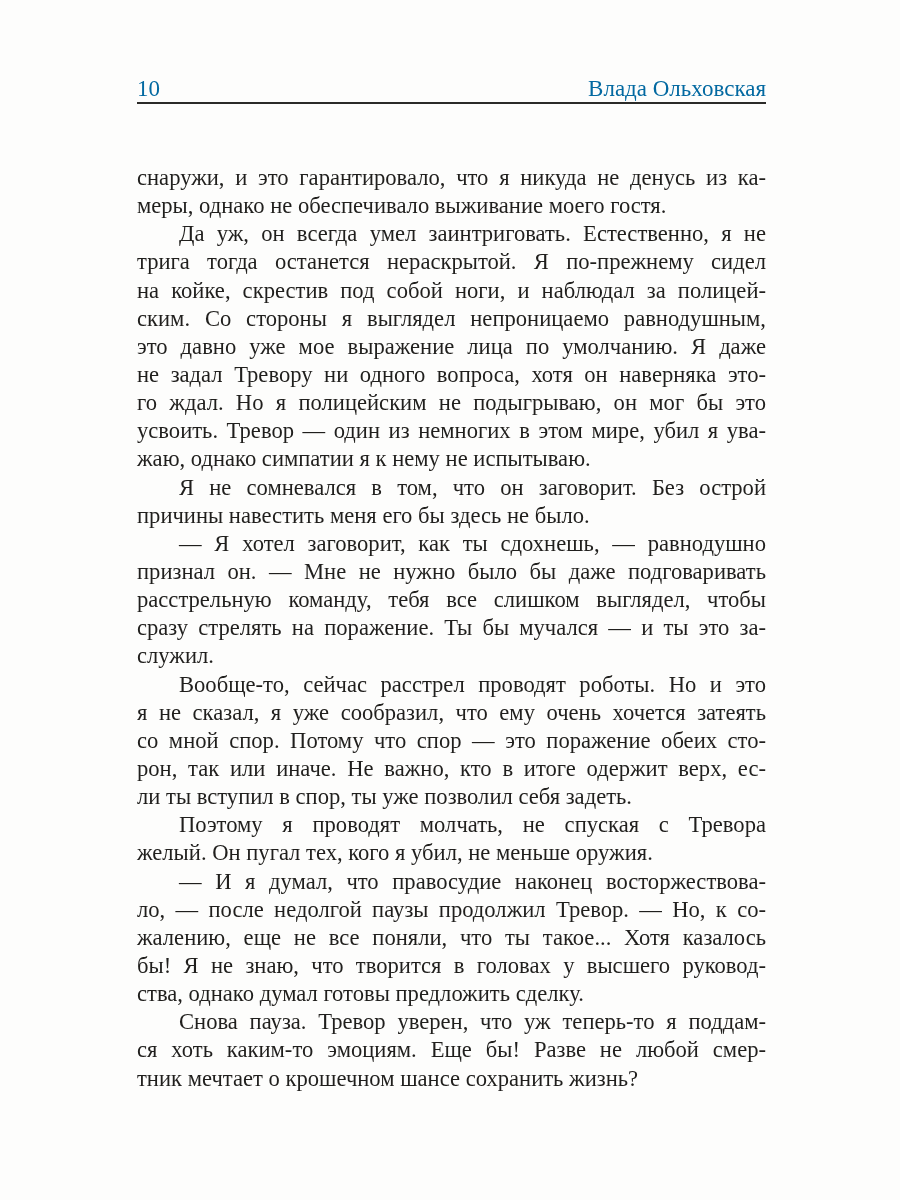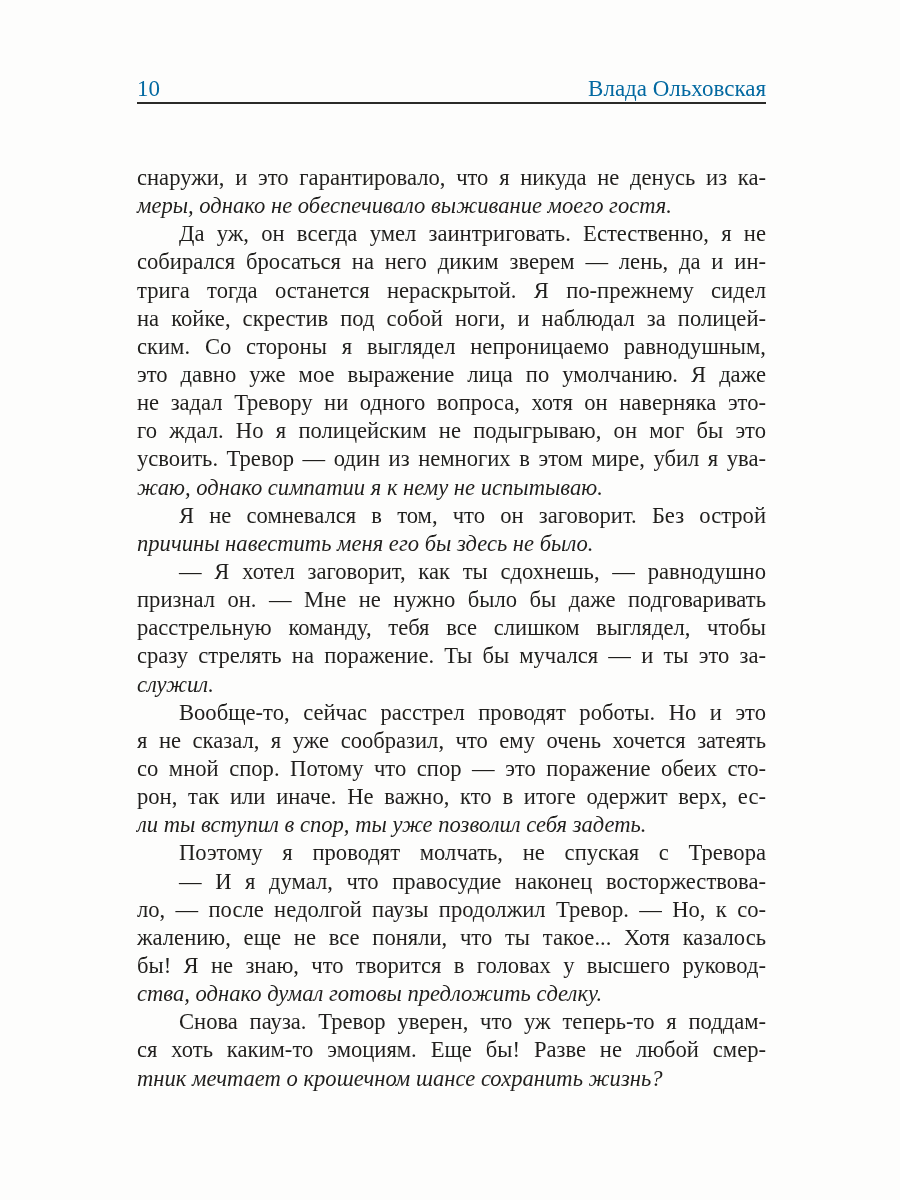--- a/index.html
+++ b/index.html
@@ -50,21 +50,20 @@
     margin-top: 30px;
   }
   .line {
     text-align: justify;
     text-align-last: justify;
     white-space: normal;
     height: 28.15px;
   }
   .line.end {
     text-align-last: left;
-    font-style: italic;
   }
   .line.indent {
     text-indent: 42px;
   }
 </style>
 </head>
 <body>
 
 <div class="page">
 
@@ -72,21 +71,20 @@
     <span>10</span>
     <span>Влада Ольховская</span>
   </div>
 
   <hr class="head-rule">
 
   <div class="body-text" id="body-text">
       <div class="line">снаружи, и это гарантировало, что я никуда не денусь из ка-</div>
       <div class="line end">меры, однако не обеспечивало выживание моего гостя.</div>
       <div class="line indent">Да уж, он всегда умел заинтриговать. Естественно, я не</div>
-      <div class="line">собирался бросаться на него диким зверем — лень, да и ин-</div>
       <div class="line">трига тогда останется нераскрытой. Я по-прежнему сидел</div>
       <div class="line">на койке, скрестив под собой ноги, и наблюдал за полицей-</div>
       <div class="line">ским. Со стороны я выглядел непроницаемо равнодушным,</div>
       <div class="line">это давно уже мое выражение лица по умолчанию. Я даже</div>
       <div class="line">не задал Тревору ни одного вопроса, хотя он наверняка это-</div>
       <div class="line">го ждал. Но я полицейским не подыгрываю, он мог бы это</div>
       <div class="line">усвоить. Тревор — один из немногих в этом мире, убил я ува-</div>
       <div class="line end">жаю, однако симпатии я к нему не испытываю.</div>
       <div class="line indent">Я не сомневался в том, что он заговорит. Без острой</div>
       <div class="line end">причины навестить меня его бы здесь не было.</div>
@@ -94,20 +92,21 @@
       <div class="line">признал он. — Мне не нужно было бы даже подговаривать</div>
       <div class="line">расстрельную команду, тебя все слишком выглядел, чтобы</div>
       <div class="line">сразу стрелять на поражение. Ты бы мучался — и ты это за-</div>
       <div class="line end">служил.</div>
       <div class="line indent">Вообще-то, сейчас расстрел проводят роботы. Но и это</div>
       <div class="line">я не сказал, я уже сообразил, что ему очень хочется затеять</div>
       <div class="line">со мной спор. Потому что спор — это поражение обеих сто-</div>
       <div class="line">рон, так или иначе. Не важно, кто в итоге одержит верх, ес-</div>
       <div class="line end">ли ты вступил в спор, ты уже позволил себя задеть.</div>
       <div class="line indent">Поэтому я проводят молчать, не спуская с Тревора</div>
+      <div class="line end">желый. Он пугал тех, кого я убил, не меньше оружия.</div>
       <div class="line indent">— И я думал, что правосудие наконец восторжествова-</div>
       <div class="line">ло, — после недолгой паузы продолжил Тревор. — Но, к со-</div>
       <div class="line">жалению, еще не все поняли, что ты такое... Хотя казалось</div>
       <div class="line">бы! Я не знаю, что творится в головах у высшего руковод-</div>
       <div class="line end">ства, однако думал готовы предложить сделку.</div>
       <div class="line indent">Снова пауза. Тревор уверен, что уж теперь-то я поддам-</div>
       <div class="line">ся хоть каким-то эмоциям. Еще бы! Разве не любой смер-</div>
       <div class="line end">тник мечтает о крошечном шансе сохранить жизнь?</div>
     </div>
 

